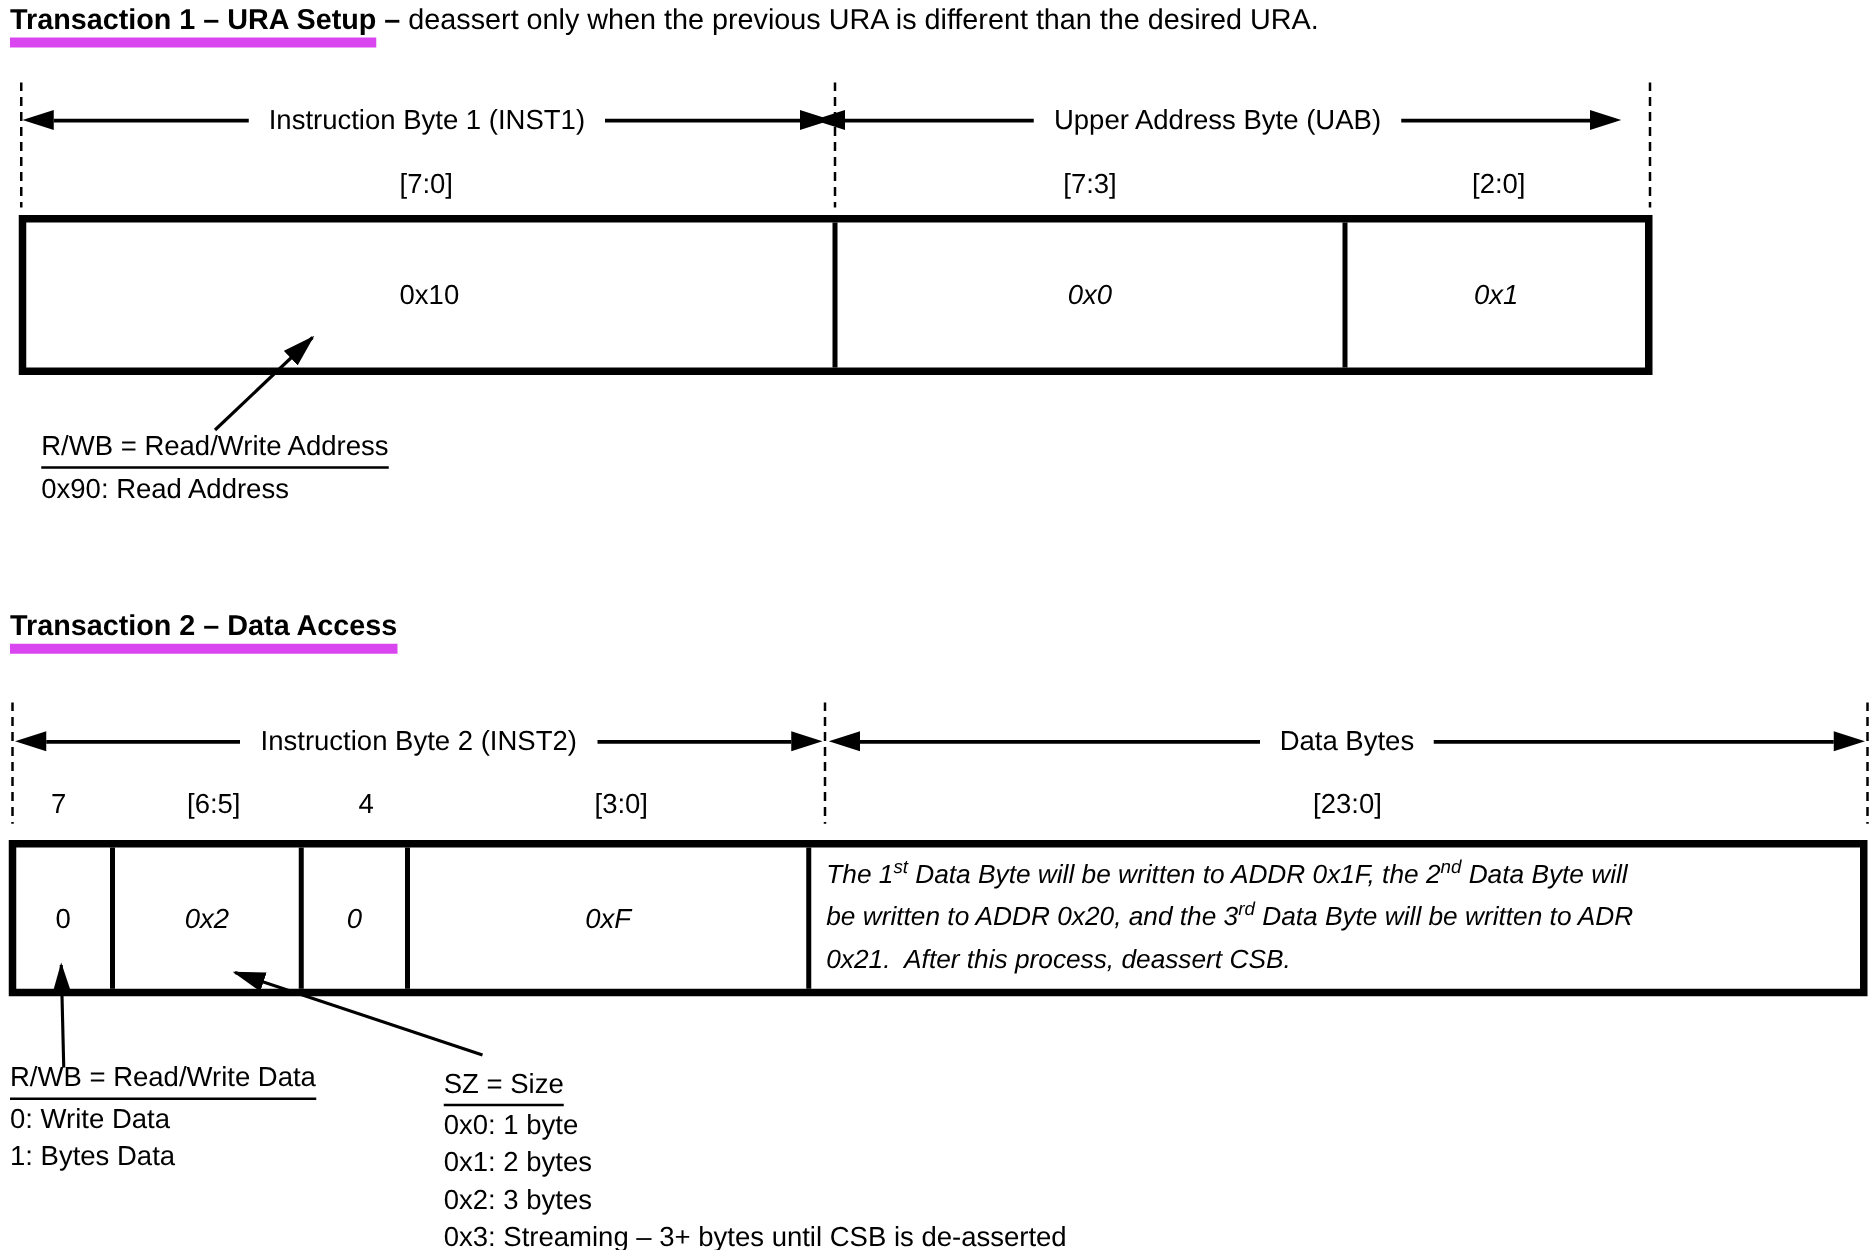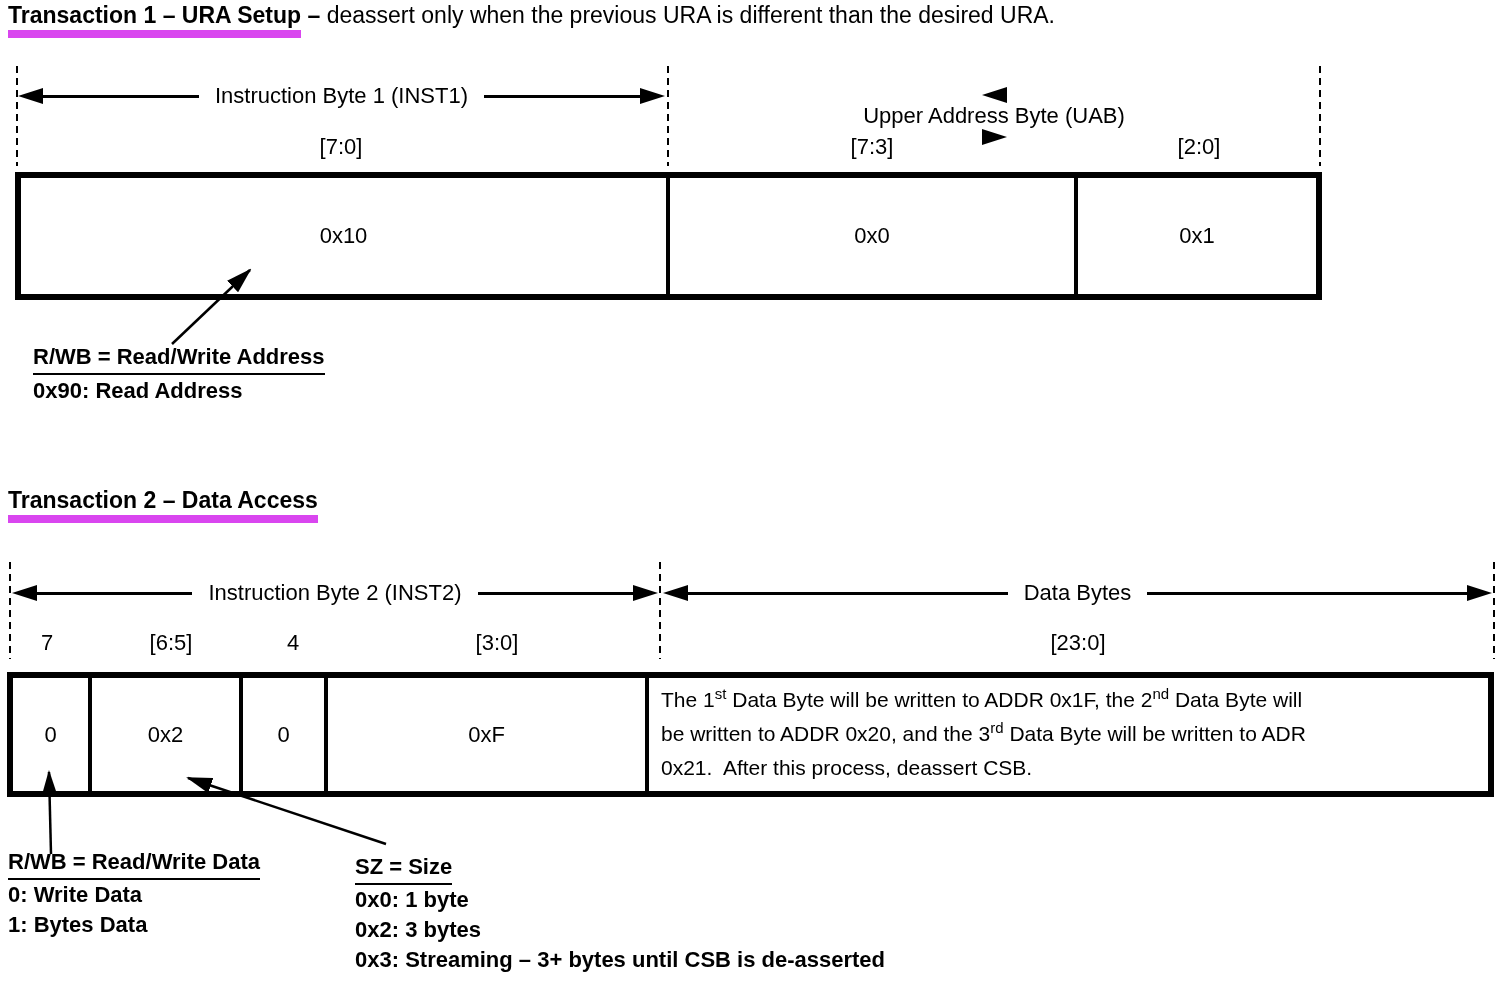--- a/index.html
+++ b/index.html
@@ -15,26 +15,26 @@
   .dim{position:absolute;display:flex;align-items:center;height:18px;}
   .dim .ah-l{width:0;height:0;border-top:8px solid transparent;border-bottom:8px solid transparent;border-right:25px solid #000;}
   .dim .ah-r{width:0;height:0;border-top:8px solid transparent;border-bottom:8px solid transparent;border-left:25px solid #000;}
   .dim .ln{flex:1;height:3px;background:#000;}
   .dim .lbl{padding:0 16px;font-size:22px;white-space:nowrap;}
 
   .bitlbl{position:absolute;transform:translateX(-50%);font-size:22px;line-height:28px;white-space:nowrap;}
 
   .bytebox{position:absolute;border:6px solid #000;background:#fff;display:flex;box-sizing:border-box;}
   .cell{display:flex;align-items:center;justify-content:center;font-size:22px;box-sizing:border-box;}
-  .cell.sep{border-left:4px solid #000;}
+  .cell.sep{border-left:4px solid #000;font-style:italic;}
   .datacell{display:block;font-size:21px;line-height:34px;padding:5px 12px 0 12px;text-align:left;}
   .datacell .rich-line{white-space:pre;}
   .datacell sup{font-size:15px;line-height:0;vertical-align:8px;}
 
-  .note{position:absolute;font-size:22px;line-height:31px;white-space:nowrap;font-weight:bold;}
+  .note{position:absolute;font-size:22px;line-height:31px;white-space:nowrap;}
   .note.tight{line-height:30px;}
   .note .hdr{display:inline-block;border-bottom:2px solid #000;padding-bottom:1px;}
 
   .overlay{position:absolute;left:0;top:0;pointer-events:none;}
 </style>
 </head>
 <body>
 
 <div class="page">
 
@@ -44,21 +44,21 @@
   <div class="vdash" style="left:667px;top:66px;height:100px;"></div>
   <div class="vdash" style="left:1319px;top:66px;height:100px;"></div>
 
   <div class="dim" style="left:18px;top:87px;width:647px;">
     <span class="ah-l"></span>
     <span class="ln"></span>
     <span class="lbl">Instruction Byte 1 (INST1)</span>
     <span class="ln"></span>
     <span class="ah-r"></span>
   </div>
-  <div class="dim" style="left:671px;top:87px;width:646px;flex-direction:column;">
+  <div class="dim" style="left:651px;top:87px;width:646px;">
     <span class="ah-l"></span>
     <span class="ln"></span>
     <span class="lbl">Upper Address Byte (UAB)</span>
     <span class="ln"></span>
     <span class="ah-r"></span>
   </div>
 
   <div class="bitlbl" style="left:341px;top:133px;">[7:0]</div>
   <div class="bitlbl" style="left:872px;top:133px;">[7:3]</div>
   <div class="bitlbl" style="left:1199px;top:133px;">[2:0]</div>
@@ -115,20 +115,21 @@
 
   <div class="note tight" style="left:8px;top:847px;">
     <div><span class="hdr">R/WB = Read/Write Data</span></div>
     <div>0: Write Data</div>
     <div>1: Bytes Data</div>
   </div>
 
   <div class="note tight" style="left:355px;top:852px;">
     <div><span class="hdr">SZ = Size</span></div>
     <div>0x0: 1 byte</div>
+    <div>0x1: 2 bytes</div>
     <div>0x2: 3 bytes</div>
     <div>0x3: Streaming – 3+ bytes until CSB is de-asserted</div>
   </div>
 
   <svg class="overlay" width="1500" height="1000" viewBox="0 0 1500 1000">
     <defs>
       <marker id="ah" viewBox="0 0 26 16" markerWidth="26" markerHeight="16" refX="24" refY="8" orient="auto" markerUnits="userSpaceOnUse">
         <path d="M0,0 L26,8 L0,16 Z" fill="#000"></path>
       </marker>
     </defs>

